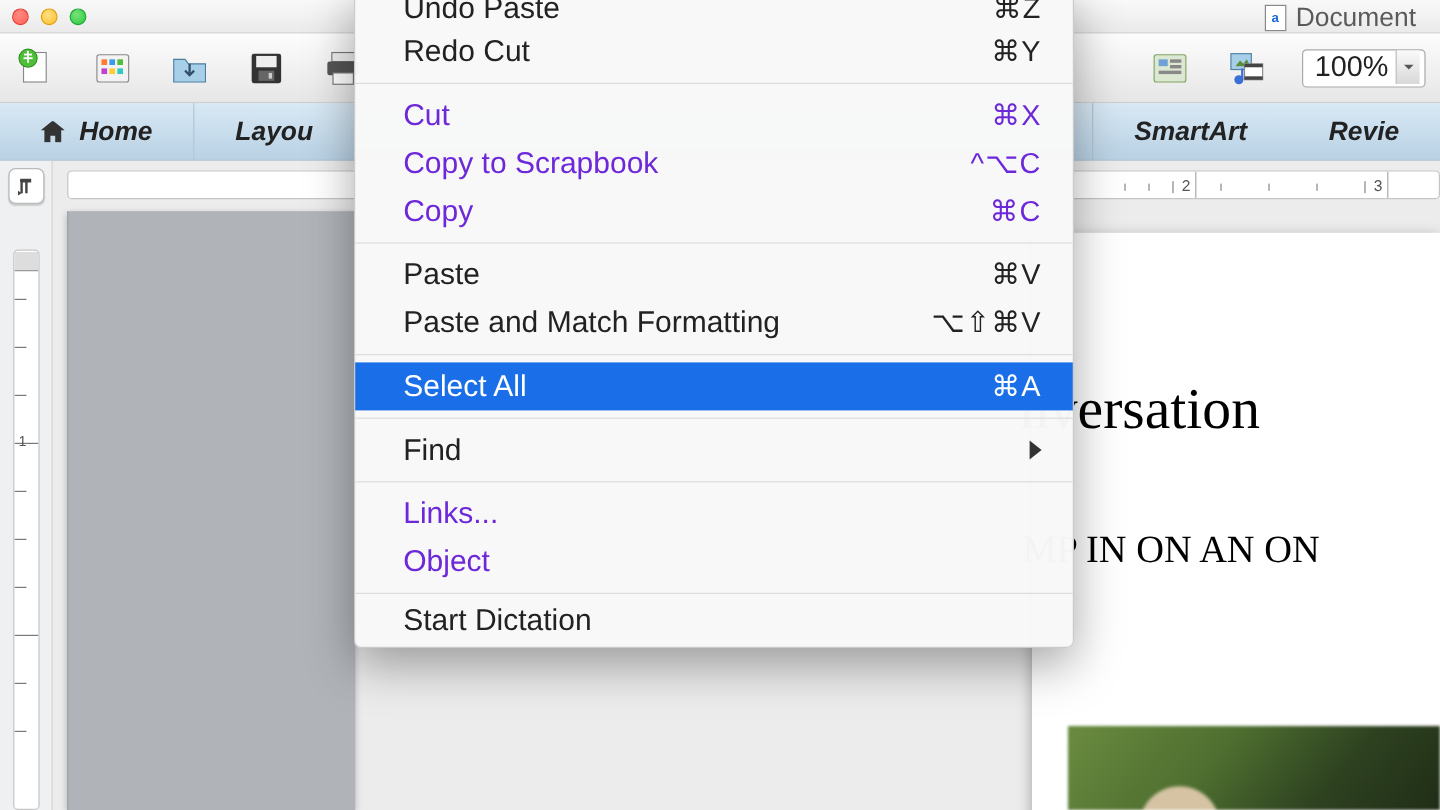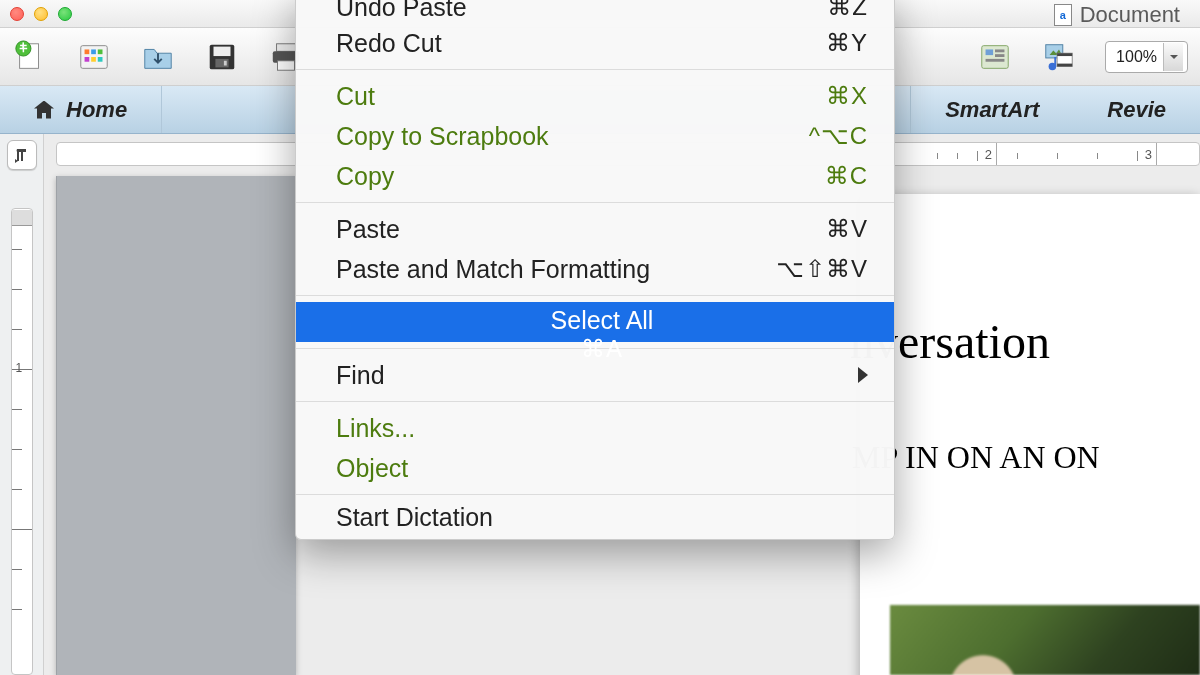--- a/index.html
+++ b/index.html
@@ -57,27 +57,27 @@
     align-items: center;
     padding: 0 12px;
     gap: 28px;
   }
   .tbtn { width: 36px; height: 36px; display:flex; align-items:center; justify-content:center; }
   .tbtn svg { width: 34px; height: 34px; }
 
   .zoom-box {
     margin-left: auto;
     display: flex;
-    align-items: center;
+    align-items: flex-start;
     border: 1px solid #aaa;
     border-radius: 4px;
     background: #fff;
     height: 32px;
     padding: 0 4px 0 10px;
-    font-size: 16px;
+    font-size: 24px;
     color: #222;
     gap: 6px;
   }
   .zoom-arrow {
     width: 20px; height: 28px;
     background: linear-gradient(#fafafa,#d8d8d8);
     border-left: 1px solid #bbb;
     display:flex; align-items:center; justify-content:center;
   }
 
@@ -245,23 +245,22 @@
   }
   .menu .row {
     display: flex;
     align-items: center;
     padding: 4px 26px 4px 40px;
     height: 40px;
   }
   .menu .row.sel {
     background: #1a6fe8;
     color: #fff;
-    flex-direction: column;
-  }
-  .menu .row.dis { color: #4d7c0f; }
+  }
+  .menu .row.dis { color: #6d28d9; }
   .menu .row .label { flex:1; white-space:nowrap; }
   .menu .row .short { font-size: 24px; letter-spacing: 1px; }
   .menu .row .sub {
     width: 0; height: 0;
     border-top: 8px solid transparent;
     border-bottom: 8px solid transparent;
     border-left: 10px solid #333;
     margin-left: 8px;
   }
   .menu hr {
@@ -360,20 +359,23 @@
       <svg width="10" height="10" viewBox="0 0 10 10">
           <path d="M1 3 L5 7 L9 3 Z" fill="#555"></path>
         </svg>
     </div>
   </div>
 </div>
 
 <div class="ribbon">
   <div class="tab home">
     <span>Home</span>
+  </div>
+  <div class="tab">
+    <span>Layou</span>
   </div>
   <div class="spacer"></div>
   <div class="tab rgap">
     <span>SmartArt</span>
   </div>
   <div class="tab" style="border-right:none;align-items:center;">
     <span>Revie</span>
   </div>
 </div>
 

